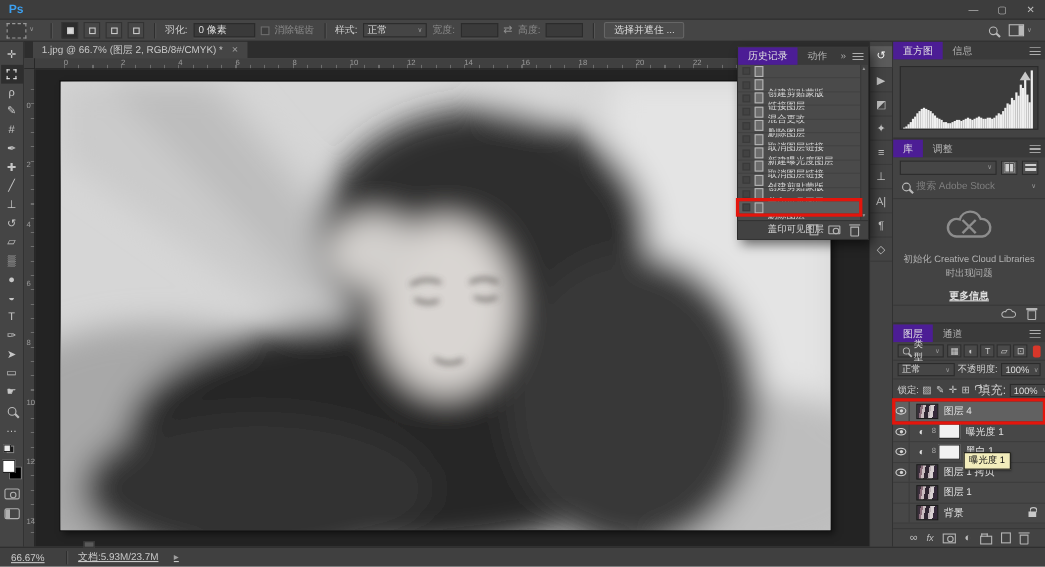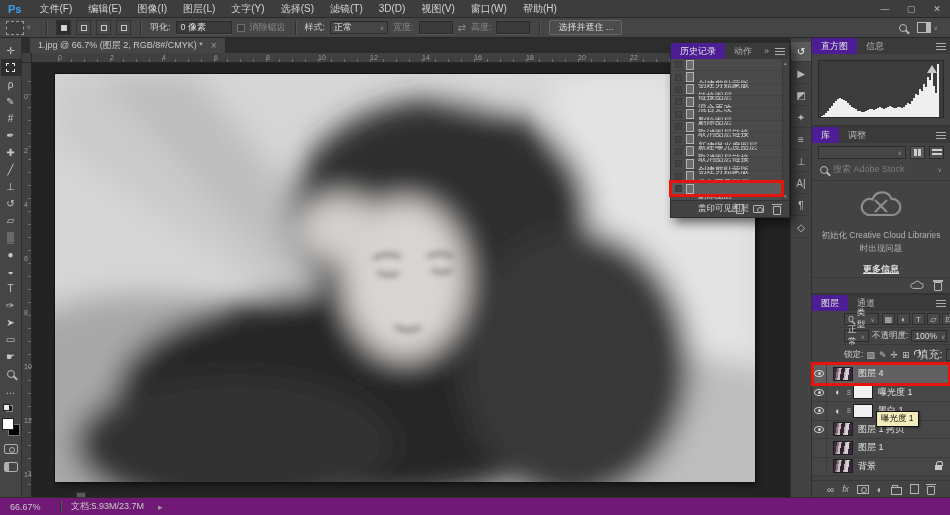--- a/index.html
+++ b/index.html
@@ -110,21 +110,21 @@
   .btn-sq { width:15px; height:13px; border:1px solid #2b2b2b; background:#4e4e4e; display:flex; align-items:center; justify-content:center; }
   .btn-sq.active { background:#5d5d5d; }
   .i-list { width:10px; height:8px; display:inline-block; background:repeating-linear-gradient(#cfcfcf 0 2px,transparent 2px 4px); }
   .lib-search { display:flex; align-items:center; gap:5px; padding:2px 8px 4px 8px; border-bottom:1px solid #383838; color:#7f7f7f; font-size:9px; }
   .lib-body { height:96px; display:flex; flex-direction:column; align-items:center; text-align:center; padding-top:8px; }
   .lib-error { font-size:8.5px; color:#b2b2b2; line-height:1.5; width:120px; margin-top:6px; }
   .lib-link { font-size:9px; color:#e0e0e0; text-decoration:underline; font-weight:bold; margin-top:8px; }
   .lib-bottom { height:16px; border-top:1px solid #383838; display:flex; align-items:center; justify-content:flex-end; gap:9px; padding-right:8px; }
 
   
-  .layers-ctl { display:flex; align-items:center; gap:3px; padding:2px 4px; border-bottom:1px solid #393939;margin-left:28px; }
+  .layers-ctl { display:flex; align-items:center; gap:3px; padding:2px 4px; border-bottom:1px solid #393939; }
   .filter-select { width:44px; height:12px; background:#464646; border:1px solid #2b2b2b; display:flex; align-items:center; gap:3px; padding:0 3px; font-size:8.5px; color:#ddd; }
   .ficon { width:13px; height:12px; border:1px solid #2e2e2e; background:#4a4a4a; display:flex; align-items:center; justify-content:center; color:#c9c9c9; font-size:8px; }
   .fswitch { width:7px; height:11px; background:#d9372a; border-radius:2px; margin-left:2px; }
   .small-select { height:12px; background:#464646; border:1px solid #2b2b2b; display:flex; align-items:center; justify-content:space-between; padding:0 3px; font-size:8.5px; color:#ddd; gap:4px; }
   .lk-glyph { color:#c3c3c3; font-size:9px; }
   .i-lock { width:7px; height:5px; background:#c9c9c9; position:relative; display:inline-block; margin-top:3px; }
   .i-lock::before { content:""; position:absolute; left:1px; top:-4px; width:5px; height:4px; border:1px solid #c9c9c9; border-bottom:none; border-radius:3px 3px 0 0; }
   .layer-list { position:relative; }
   .layer-row { height:18.5px; display:flex; align-items:center; border-bottom:1px solid #3c3c3c; background:#474747; position:relative; }
   .layer-row.selected { background:#616161; }
@@ -143,44 +143,31 @@
   .layers-bottom { height:17px; border-top:1px solid #383838; display:flex; align-items:center; justify-content:center; gap:8px; margin-top:4px; color:#bdbdbd; }
   .i-maskicon { width:12px; height:9px; border:1px solid #b5b5b5; position:relative; display:inline-block; }
   .i-maskicon::after { content:""; position:absolute; left:3px; top:1.5px; width:4px; height:4px; border:1px solid #b5b5b5; border-radius:50%; }
   .i-folder { width:11px; height:8px; border:1px solid #b5b5b5; position:relative; display:inline-block; margin-top:3px; }
   .i-folder::before { content:""; position:absolute; top:-3px; left:0; width:4px; height:2px; border:1px solid #b5b5b5; border-bottom:none; }
   .i-newpage { width:9px; height:10px; border:1px solid #b5b5b5; display:inline-block; }
   .fx-text { font-size:8.5px; font-style:italic; color:#bdbdbd; }
   .inf-text { font-size:10px; color:#bdbdbd; }
 
   
-  .statusbar { position:absolute; left:0; right:0; bottom:0; height:18px; background:#701a75; border-top:1px solid #2c2c2c; display:flex; align-items:center; font-size:9px; color:#c9c9c9; }
+  .statusbar { position:absolute; left:0; right:0; bottom:0; height:18px; background:#404040; border-top:1px solid #2c2c2c; display:flex; align-items:center; font-size:9px; color:#c9c9c9;text-decoration:underline; }
   .status-zoom { width:60px; padding-left:10px; }
   .status-sep { width:1px; height:12px; background:#2e2e2e; margin-right:10px; box-shadow:1px 0 0 #565656; }
   .status-chev { margin-left:14px; color:#9f9f9f; }
   .hscroll-nub { position:absolute; left:76px; top:-6px; width:10px; height:6px; background:#5a5a5a; border:1px solid #333; }
 </style>
 </head>
 <body>
 
 <div class="menubar">
   <span class="ps-logo">Ps</span>
-  <div id="menu-items" style="display:flex;">
-      <span class="menu-item">文件(F)</span>
-      <span class="menu-item">编辑(E)</span>
-      <span class="menu-item">图像(I)</span>
-      <span class="menu-item">图层(L)</span>
-      <span class="menu-item">文字(Y)</span>
-      <span class="menu-item">选择(S)</span>
-      <span class="menu-item">滤镜(T)</span>
-      <span class="menu-item">3D(D)</span>
-      <span class="menu-item">视图(V)</span>
-      <span class="menu-item">窗口(W)</span>
-      <span class="menu-item">帮助(H)</span>
-    </div>
   <div class="win-controls" id="win-controls">
       <span class="win-btn">—</span>
       <span class="win-btn">▢</span>
       <span class="win-btn">✕</span>
     </div>
 </div>
 
 <div class="optionsbar">
   <span class="tool-preview"></span>
   <span style="width:8px"></span>

